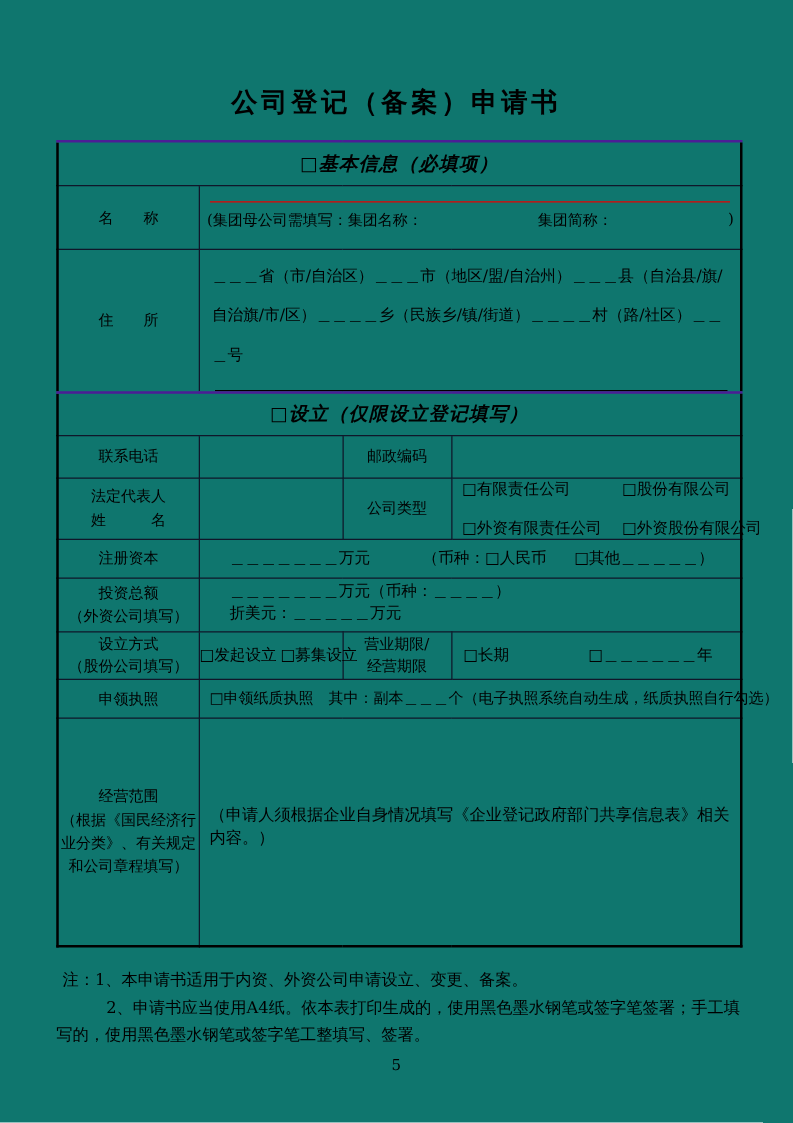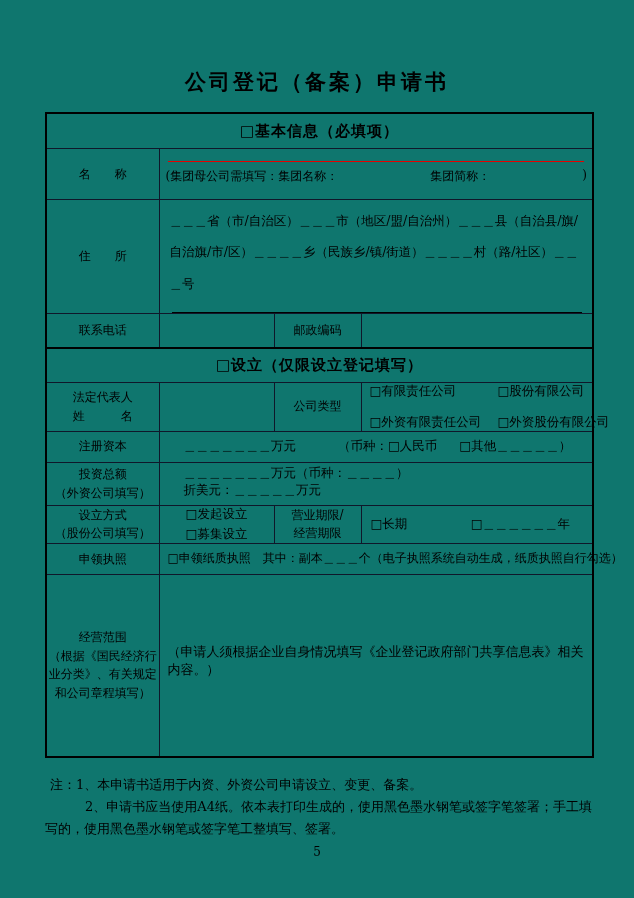--- a/index.html
+++ b/index.html
@@ -16,21 +16,21 @@
     font-family:"DejaVu Sans","Liberation Sans",sans-serif;
   }
 
   table.form {
     position:absolute; left:45px; top:112px; width:547px;
     border-collapse:collapse; table-layout:fixed;
     border:2px solid #000;
     font-size:12.5px;
   }
   table.form td { border:1px solid #0f172a; padding:0; vertical-align:middle; }
-  tr.section-row td { border-top:2px solid #000000; }
+  tr.section-row td { border-top:2px solid #4c1d95;font-style:italic; }
 
   col.c1 { width:113px; } col.c2 { width:115px; } col.c3 { width:87px; } col.c4 { width:232px; }
 
   tr.rh34 td { height:34px; } tr.rh50 td { height:50px; } tr.rh45 td { height:45px; }
   tr.rh95 td { height:95px; } tr.rh33 td { height:33px; } tr.rh46 td { height:46px; }
   tr.rh30 td { height:30px; } tr.rh42 td { height:42px; } tr.rh37 td { height:37px; }
   tr.rh181 td { height:181px; }
 
   td.hdr {
     text-align:center; font-weight:bold; font-size:15px; letter-spacing:1px;
@@ -55,21 +55,21 @@
   .opt { white-space:nowrap; }
 
   
   .cap-line { padding-left:24px; white-space:nowrap; }
   .ml42 { margin-left:42px;text-align:center; } .ml22 { margin-left:22px; }
 
   
   .inv-line { display:flex; justify-content:space-between; padding:0 15px 3px 24px;flex-direction:column; }
 
   
-  .sm-opts { display:flex; flex-direction:column; align-items:center; gap:3px; }
+  .sm-opts { display:flex; flex-direction:row; align-items:center; gap:3px; }
   .term-line { display:flex; justify-content:space-between; padding:0 22px 0 9px; }
 
   
   .lic-line { padding-left:8px; font-size:12px; white-space:nowrap; }
 
   
   .scope-note { padding:0 6px 8px 8px; font-size:13px; }
 
   .notes { position:absolute; left:45px; top:774px; width:549px; font-size:13px; line-height:1.68; }
   .notes p { margin:0; }
@@ -112,29 +112,29 @@
 
 
       <tr class="rh95">
         <td class="lab">住　　所</td>
         <td colspan="3" class="vtop">
           <div class="addr-text">＿＿＿省（市/自治区）＿＿＿市（地区/盟/自治州）＿＿＿县（自治县/旗/自治旗/市/区）＿＿＿＿乡（民族乡/镇/街道）＿＿＿＿村（路/社区）＿＿＿号</div>
           <div class="addr-line"></div>
         </td>
       </tr>
 
+      <tr class="rh33 section-row">
+        <td colspan="4" class="hdr"><span class="cb">□</span><span>设立（仅限设立登记填写）</span></td>
+      </tr>
+
       <tr class="rh33">
         <td class="lab">联系电话</td>
         <td></td>
         <td class="lab">邮政编码</td>
         <td></td>
-      </tr>
-
-      <tr class="rh33 section-row">
-        <td colspan="4" class="hdr"><span class="cb">□</span><span>设立（仅限设立登记填写）</span></td>
       </tr>
 
       <tr class="rh46">
         <td class="lab">法定代表人
 姓　　　名</td>
         <td></td>
         <td class="lab">公司类型</td>
         <td>
           <div class="ct-grid">
             <span class="opt"><span class="cb">□</span><span>有限责任公司</span></span>

